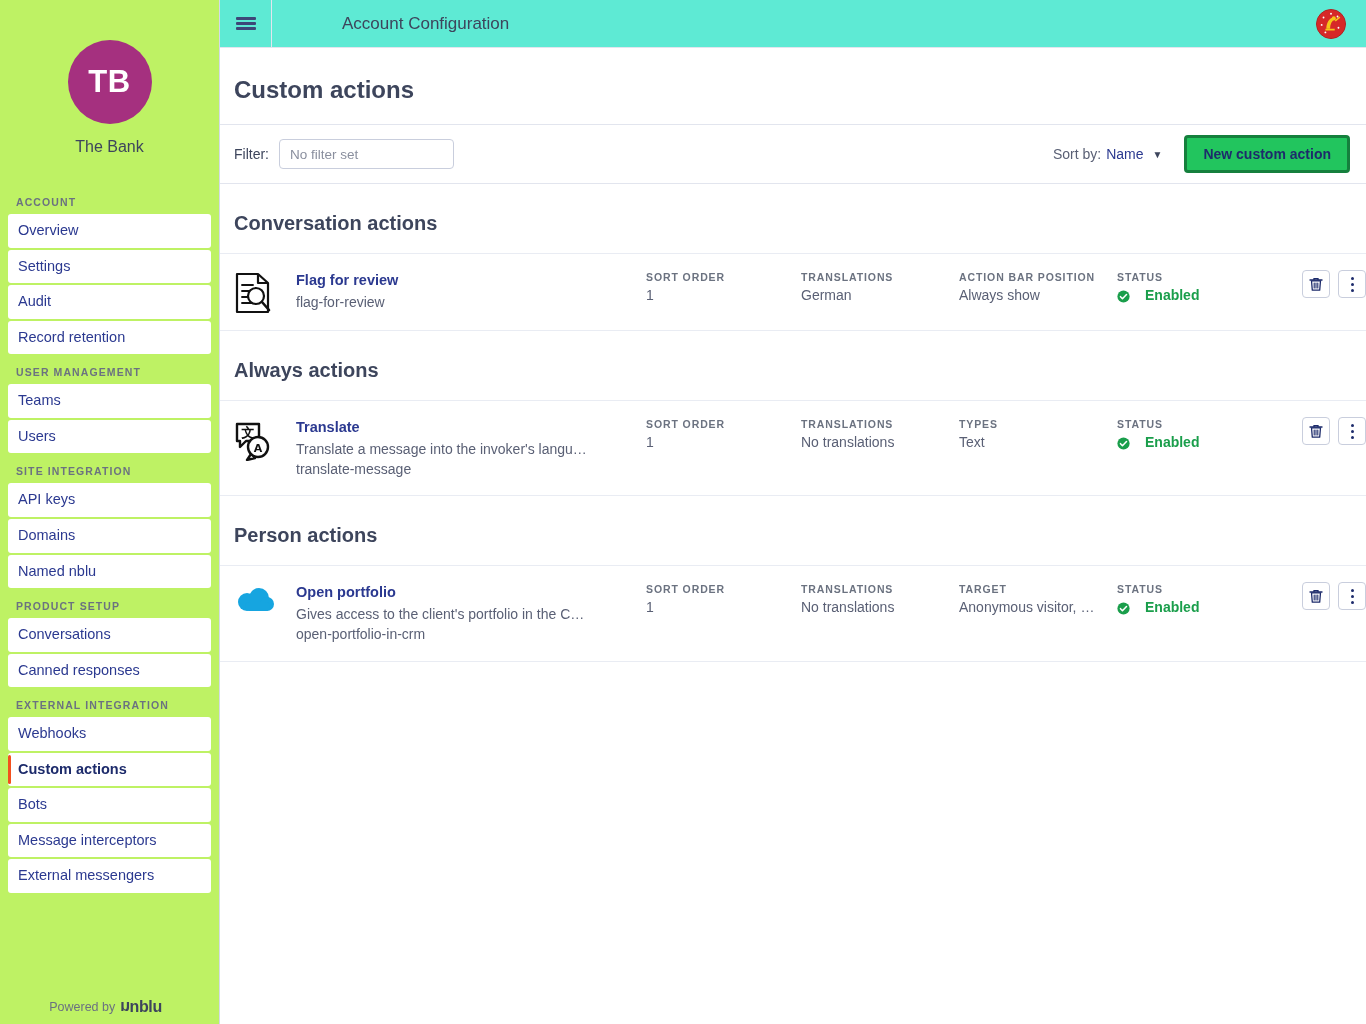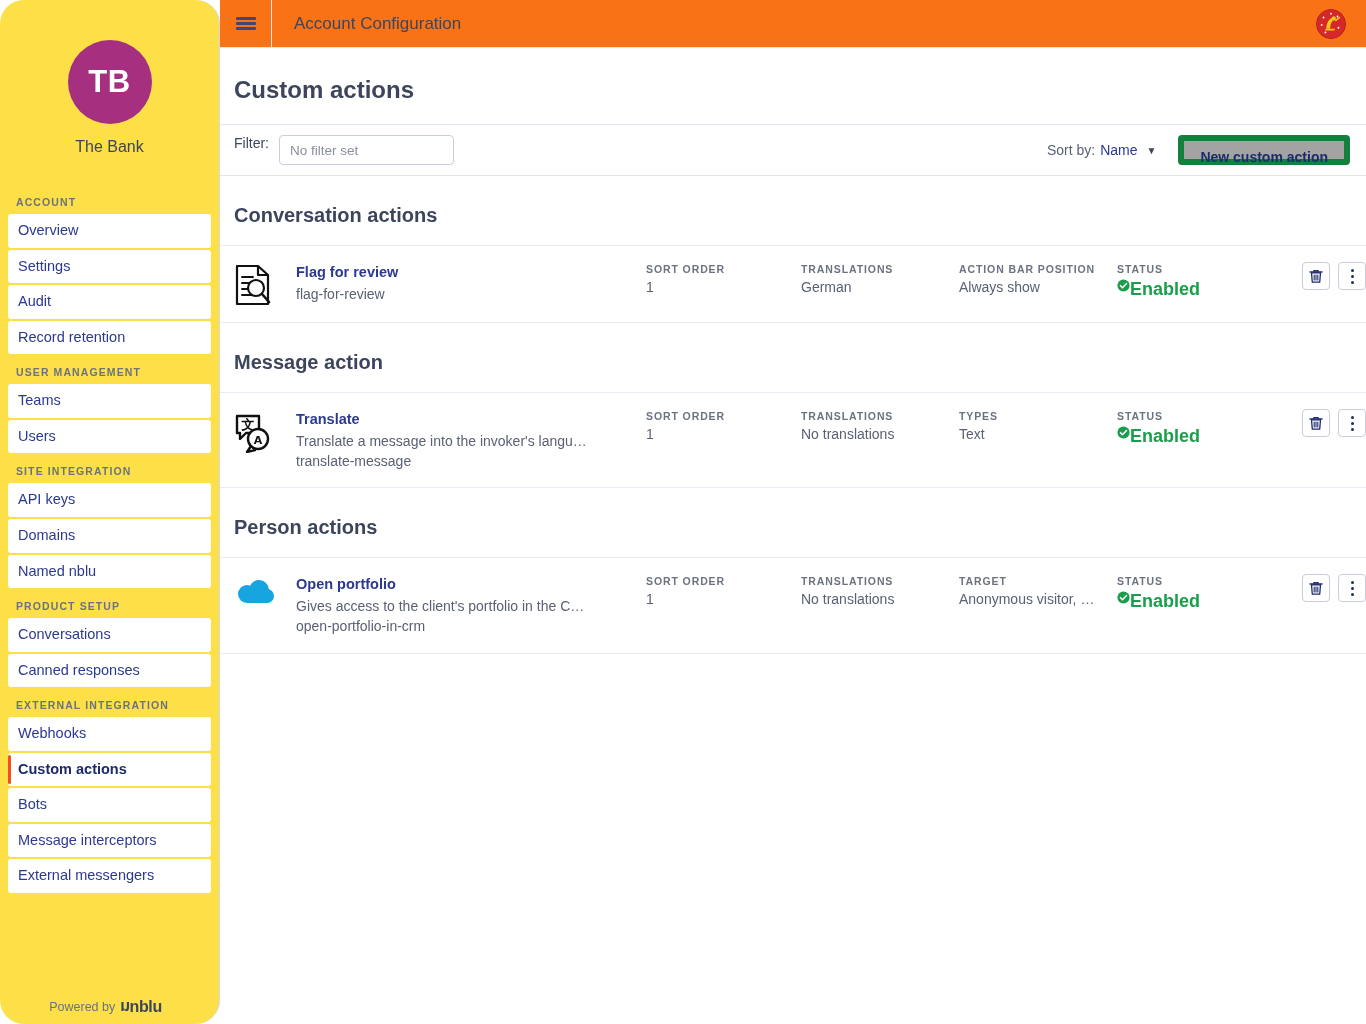--- a/index.html
+++ b/index.html
@@ -7,24 +7,24 @@
     width: 1366px; height: 1024px;
     font-family: "Liberation Sans", sans-serif;
     background: #ffffff;
     overflow: hidden;
   }
   .app { display: flex; width: 1366px; height: 1024px; }
 
   
   .sidebar {
     width: 220px; min-width: 220px; height: 1024px;
-    background: #fde047;
+    background: #bef264;
     border-right: 1px solid #d4d9e8;
     position: relative;
-    display: flex; flex-direction: column; border-radius: 24px;
+    display: flex; flex-direction: column;
   }
   .brand { padding-top: 40px; text-align: center; }
   .avatar-circle {
     width: 84px; height: 84px; border-radius: 50%;
     background: #a5307f;
     margin: 0 auto;
     display: flex; align-items: center; justify-content: center;
     color: #ffffff; font-size: 31px; font-weight: 600; letter-spacing: 0.5px;
   }
   .brand-name {
@@ -66,21 +66,22 @@
   .unblu-logo { font-size: 16px; font-weight: 700; color: #3d455c; letter-spacing: -0.4px; }
   .unblu-logo .u1 { display: inline-block; transform: scaleY(-1); }
 
   
   .main { flex: 1; display: flex; flex-direction: column; height: 1024px; background: #fff; }
 
   .topbar {
     height: 48px; min-height: 48px;
     display: flex; align-items: center;
     border-bottom: 1px solid #e2e5ee;
-    background: #f97316;
+    background: #5eead4;
+    gap: 48px;
   }
   .hamburger {
     width: 52px; height: 48px;
     display: flex; align-items: center; justify-content: center;
     cursor: pointer;
     border-right: 1px solid #e2e5ee;
   }
   .hamburger span {
     display: block; width: 20px; height: 2.5px; background: #3d4878;
     margin: 2.5px 0; border-radius: 1px;
@@ -101,43 +102,43 @@
   }
 
   .page-title {
     font-size: 24px; font-weight: 700; color: #3d455c;
     padding: 28px 0 20px 14px;
     margin-left: 0;
   }
   .page-title-wrap { padding-left: 14px; }
 
   .filterbar {
-    display: flex; 
+    display: flex; align-items: center;
     border-top: 1px solid #e2e5ee;
     border-bottom: 1px solid #e2e5ee;
     padding: 10px 16px 10px 14px;
-    height: 52px;
+    height: 60px;
   }
   .filter-label { font-size: 14px; color: #3d455c; margin-right: 10px; }
   .filter-input {
     width: 175px; height: 30px;
     border: 1px solid #c9cedd; border-radius: 4px;
     padding: 8px 10px;
     font-size: 13.5px; color: #3d455c;
     font-family: "Liberation Sans", sans-serif;
     background: #fff; outline: none;
   }
   .filter-input::placeholder { color: #8a8f9e; }
   .filter-spacer { flex: 1; }
   .sortby { font-size: 14px; color: #5a6075; display: flex; align-items: center; gap: 5px; cursor: pointer; }
   .sortby .sortval { color: #2b3990; }
   .caret { font-size: 10px; color: #3d455c; margin-left: 4px; }
   .new-btn {
     margin-left: 22px;
-    border: 6px solid #15803d; background: #a3a3a3;
+    border: 3px solid #15803d; background: #22c55e;
     border-radius: 4px;
     padding: 8px 16px;
     font-size: 14px; font-weight: 700; color: #1d2b6b;
     font-family: "Liberation Sans", sans-serif;
     cursor: pointer;
   }
 
   .content { flex: 1; overflow: hidden; }
   .section-title {
     font-size: 20px; font-weight: 700; color: #3d455c;
@@ -176,21 +177,21 @@
   .col-status { width: 130px; min-width: 130px; }
   .col-label {
     font-size: 10.5px; font-weight: 700; letter-spacing: 0.9px;
     color: #6b7280; text-transform: uppercase; margin-bottom: 4px;
   }
   .col-value {
     font-size: 14px; color: #5a6075;
     white-space: nowrap; overflow: hidden; text-overflow: ellipsis;
     max-width: 145px;
   }
-  .status-value { display: flex; align-items: flex-start; gap: 0; font-size: 18px; font-weight: 700; color: #1a9e4b; }
+  .status-value { display: flex; align-items: flex-end; gap: 15px; font-size: 14px; font-weight: 700; color: #1a9e4b; }
   .check-circle { width: 13px; height: 13px; flex: 0 0 13px; }
 
   .row-actions { flex: 1; display: flex; align-items: flex-start; justify-content: flex-end; gap: 8px; padding-top: 0; }
   .icon-btn {
     width: 28px; height: 28px;
     border: 1px solid #c9cedd; border-radius: 4px;
     background: #fff; cursor: pointer;
     display: flex; align-items: center; justify-content: center;
     padding: 0;
   }
@@ -346,21 +347,21 @@
             </button>
         <button class="icon-btn">
               <span class="dots">
                 <i class="dot"></i>
                 <i class="dot"></i>
                 <i class="dot"></i>
               </span>
             </button>
       </div>
         </div>
-        <h2 class="section-title">Message action</h2>
+        <h2 class="section-title">Always actions</h2>
         <div class="row">
       <div class="row-icon">
             <svg width="40" height="42" viewBox="0 0 40 42">
       <path d="M3 5 h22 v17 h-13 l-6 6 v-6 h-3 z" fill="#fff" stroke="#111" stroke-width="2.4" stroke-linejoin="round"></path>
       <text x="14" y="18" font-family="DejaVu Sans, sans-serif" font-size="13" font-weight="700" fill="#111" text-anchor="middle">文</text>
       <circle cx="24" cy="28" r="10" fill="#fff" stroke="#111" stroke-width="2.4"></circle>
       <path d="M17 35 l-4 6 8 -2 z" fill="#fff" stroke="#111" stroke-width="2.4" stroke-linejoin="round"></path>
       <text x="24" y="33" font-family="DejaVu Sans, sans-serif" font-size="11" font-weight="700" fill="#111" text-anchor="middle">A</text>
     </svg>
           </div>

